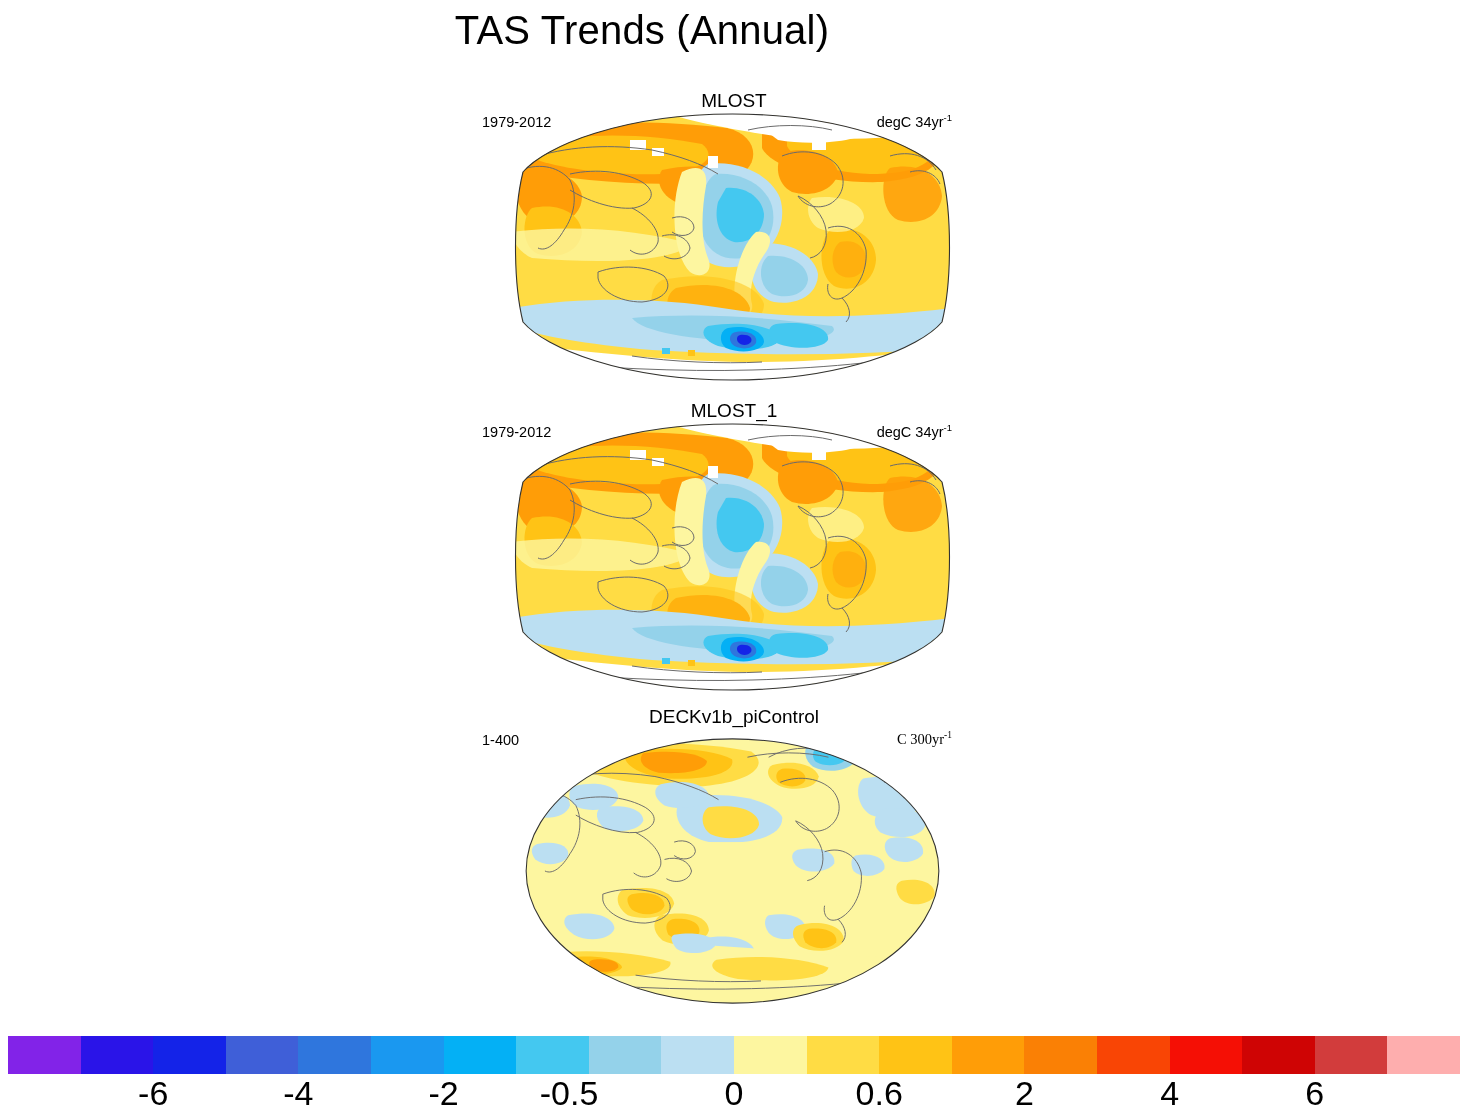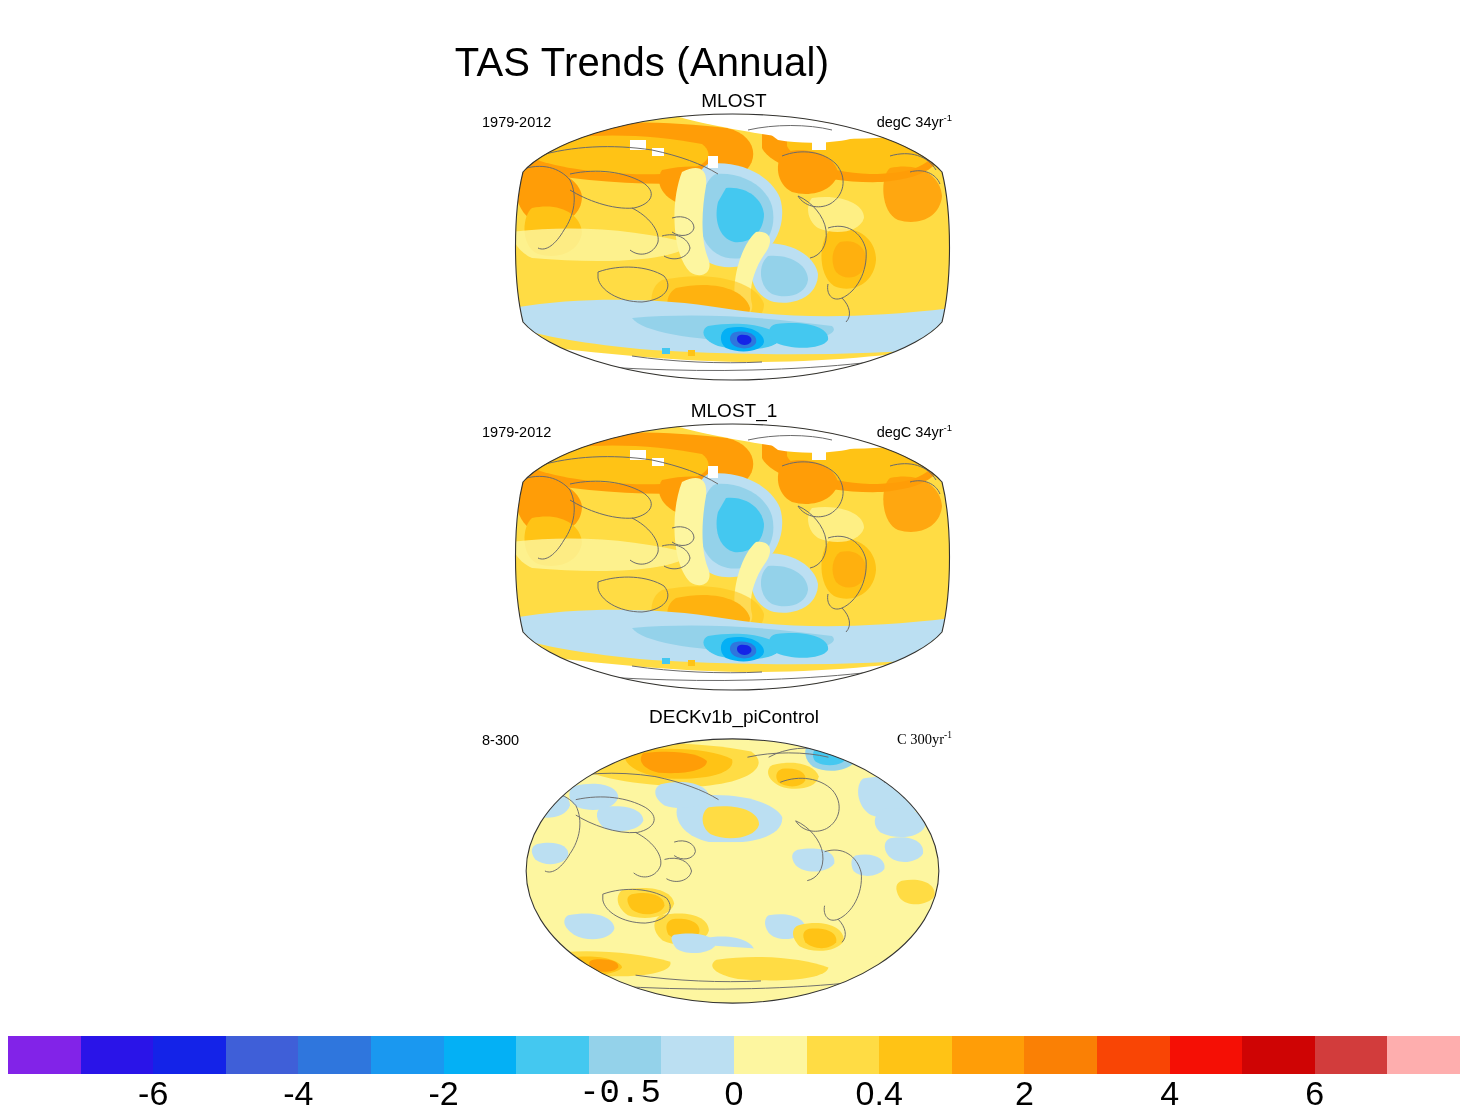--- a/index.html
+++ b/index.html
@@ -1,20 +1,20 @@
 <!DOCTYPE html>
 <html><head>
 <meta charset="utf-8">
 <style>
   html,body{margin:0;padding:0;background:#fff;}
   body{width:1468px;height:1116px;position:relative;
        font-family:"Liberation Sans",sans-serif;color:#000;overflow:hidden;}
 
   #fig-title{position:absolute;top:8px;left:0;width:1284px;text-align:center;
-             font-size:40px;letter-spacing:.2px;margin-top:32px;}
+             font-size:40px;letter-spacing:.2px;}
 
   .panel{position:absolute;left:0;width:1468px;}
   .panel-title{position:absolute;left:0;width:1468px;text-align:center;
                font-size:19px;top:0;}
   .corner{position:absolute;font-size:14.5px;white-space:nowrap;}
   .corner.left{left:482px;}
   .corner.right{right:516px;text-align:left;}
   .corner sup{font-size:9.5px;vertical-align:super;}
 
   .map-wrap{position:absolute;left:512px;width:441px;height:270px;}
@@ -201,21 +201,21 @@
           <path d="M236 18 C262 12 296 12 320 18"></path>
         </g>
       </g>
       <path d="M220.5 2 C330 2 408 34 430 60 C440 100 440 170 430 210 C408 236 330 268 220.5 268 C111 268 33 236 11 210 C1 170 1 100 11 60 C33 34 111 2 220.5 2 Z" fill="none" stroke="#333" stroke-width="1.1"></path>
     </svg>
   </div>
 </div>
 
 <div class="panel" id="panel-2" style="top:706px;">
   <div class="panel-title">DECKv1b_piControl</div>
-  <div class="corner left" style="top:26px;">8-300</div>
+  <div class="corner left" style="top:26px;">1-400</div>
   <div class="corner right" style="top:24px;font-family:Liberation Serif, serif;"><span>C 300yr</span><sup>-1</sup></div>
   <div class="map-wrap" style="top:30px;height:280px;">
     <svg viewBox="0 0 441 280" xmlns="http://www.w3.org/2000/svg">
       <defs>
         <clipPath id="cl2">
             <ellipse cx="220.5" cy="140" rx="214" ry="137"></ellipse>
           </clipPath>
       </defs>
       <g clip-path="url(#cl2)">
         <rect x="0" y="0" width="441" height="280" fill="#fdf6a0"></rect>
@@ -315,19 +315,19 @@
     <div class="cell" style="background: rgb(249, 69, 5);"></div>
     <div class="cell" style="background: rgb(245, 15, 5);"></div>
     <div class="cell" style="background: rgb(207, 4, 4);"></div>
     <div class="cell" style="background: rgb(210, 60, 60);"></div>
     <div class="cell" style="background: rgb(254, 174, 174);"></div>
   </div>
 <div id="cbar-labels">
     <span style="left: 153.2px;">-6</span>
     <span style="left: 298.4px;">-4</span>
     <span style="left: 443.6px;">-2</span>
-    <span style="left: 620px; font-family: Liberation Mono, monospace;">-0.5</span>
+    <span style="left: 569px;">-0.5</span>
     <span style="left: 734px;">0</span>
-    <span style="left: 879.2px;">0.4</span>
+    <span style="left: 879.2px;">0.6</span>
     <span style="left: 1024.4px;">2</span>
     <span style="left: 1169.6px;">4</span>
     <span style="left: 1314.8px;">6</span>
   </div>
 
 </body></html>

